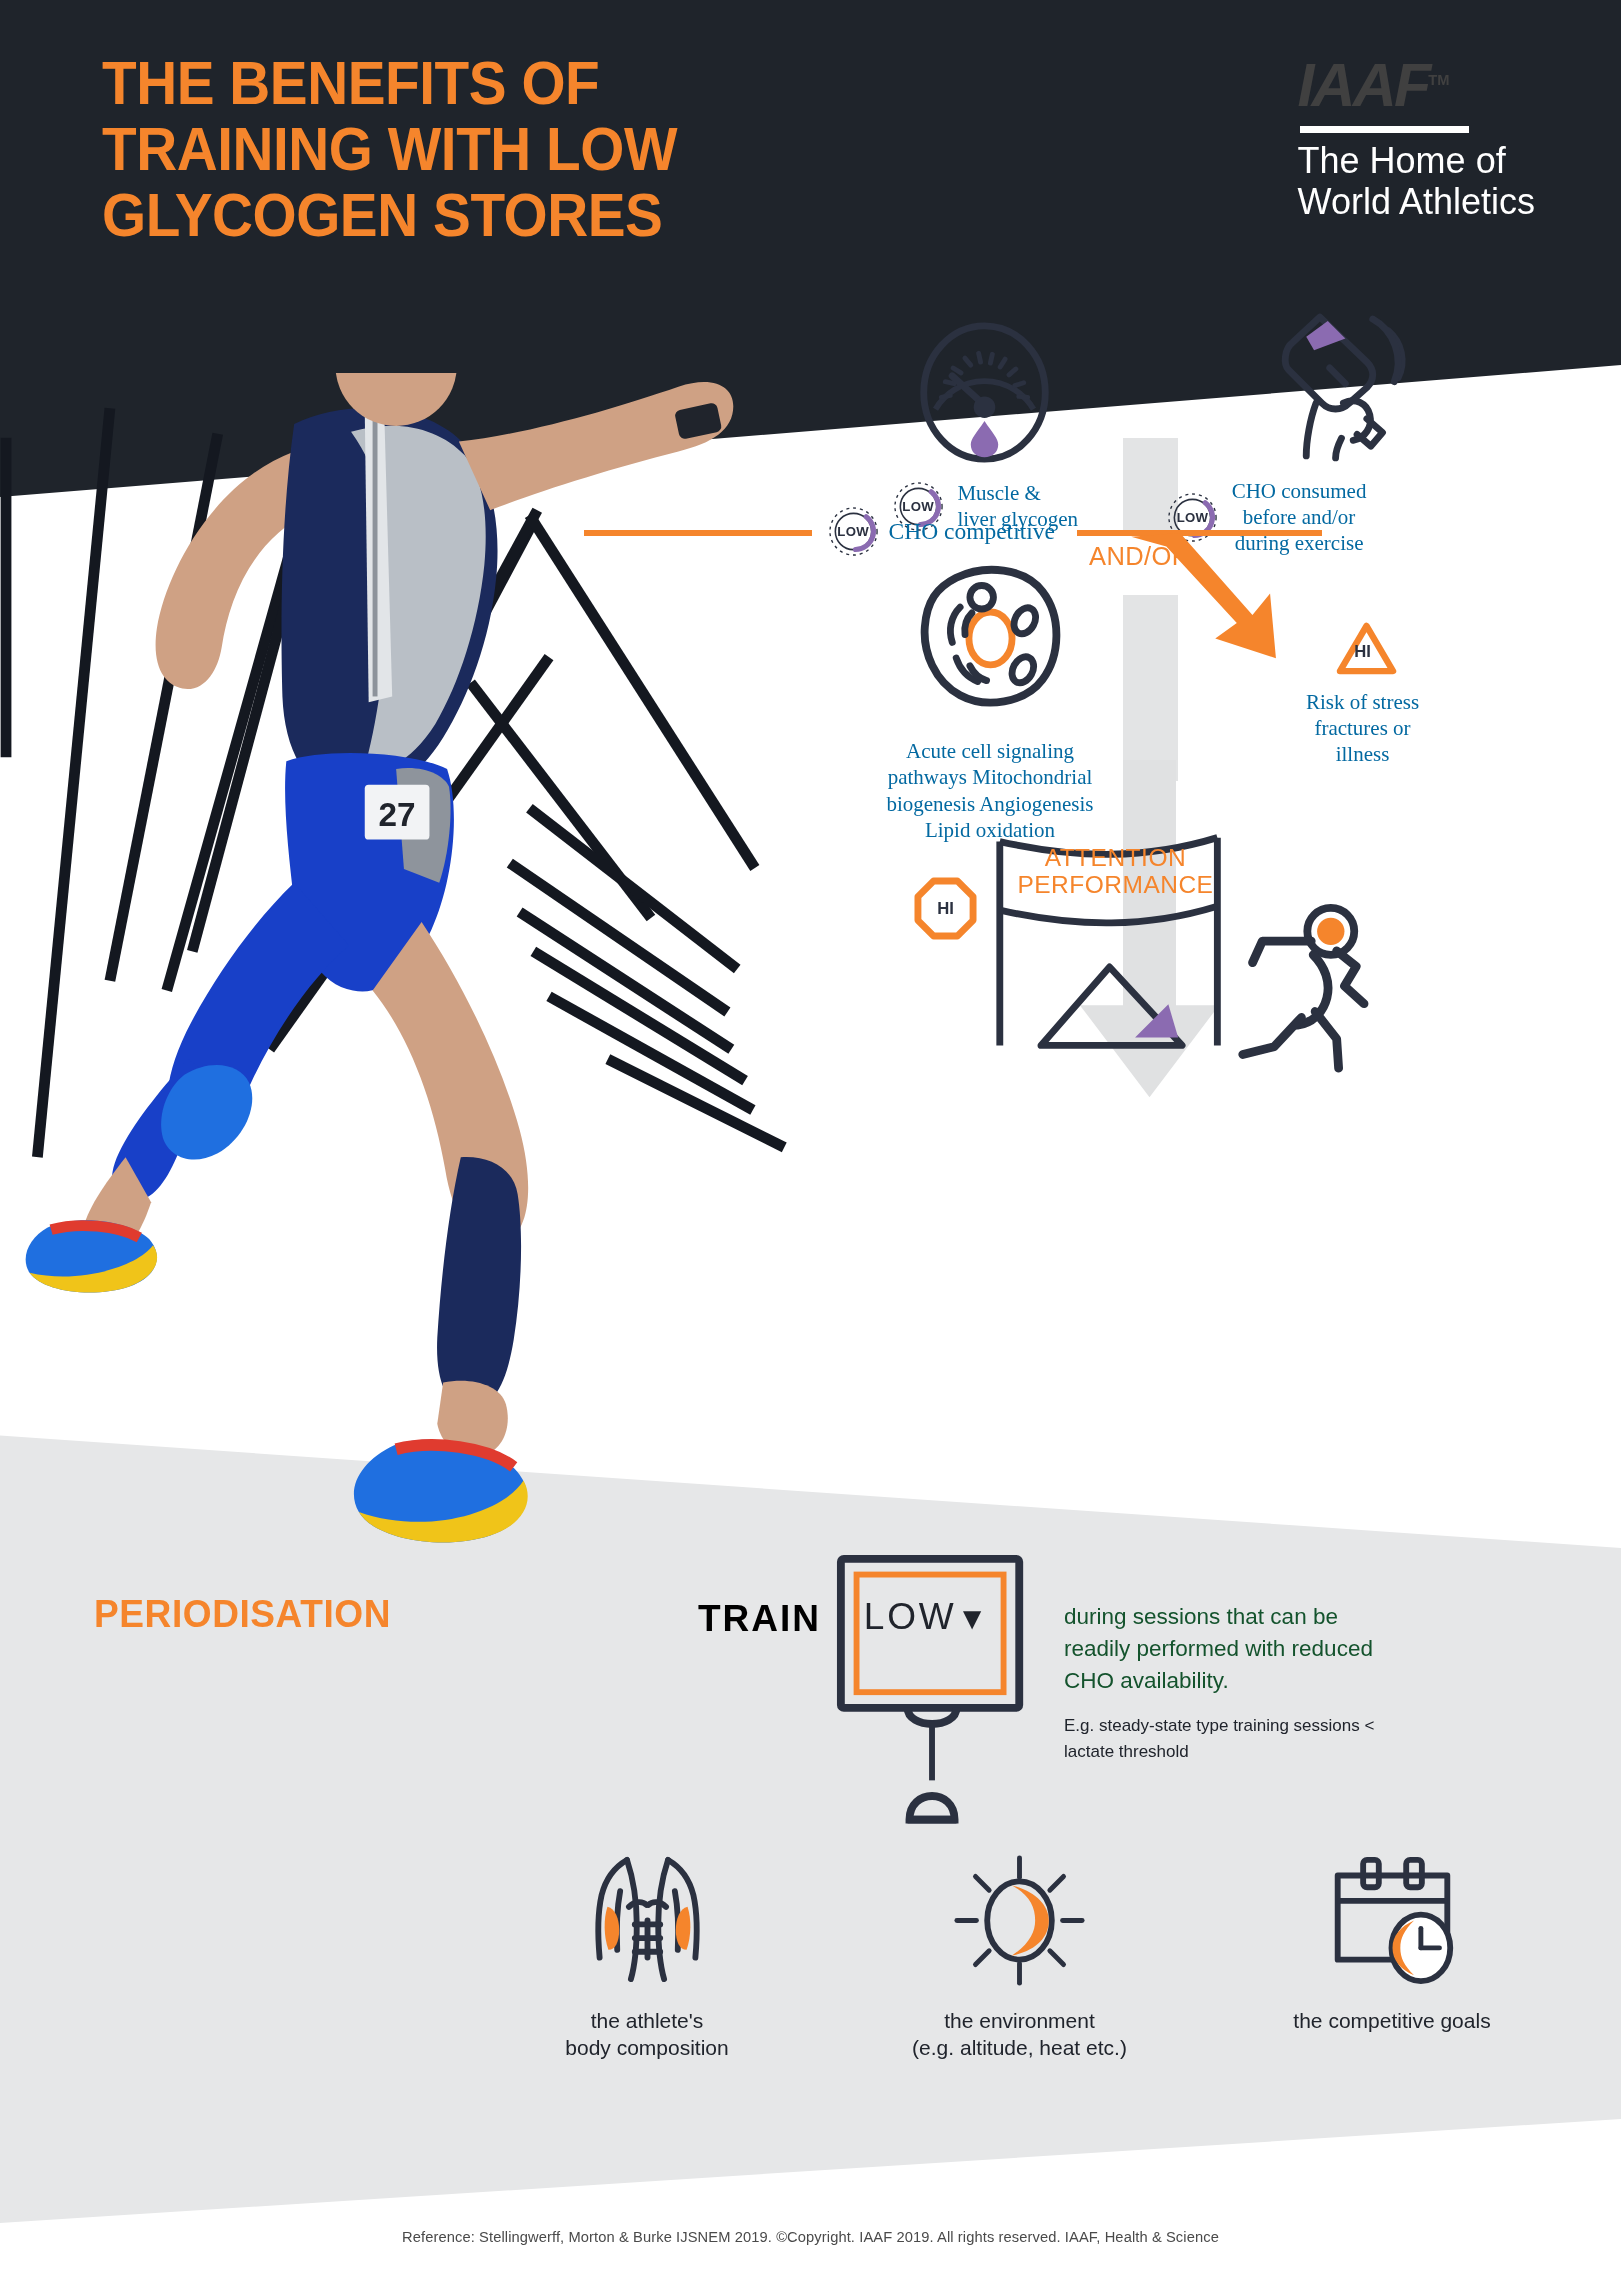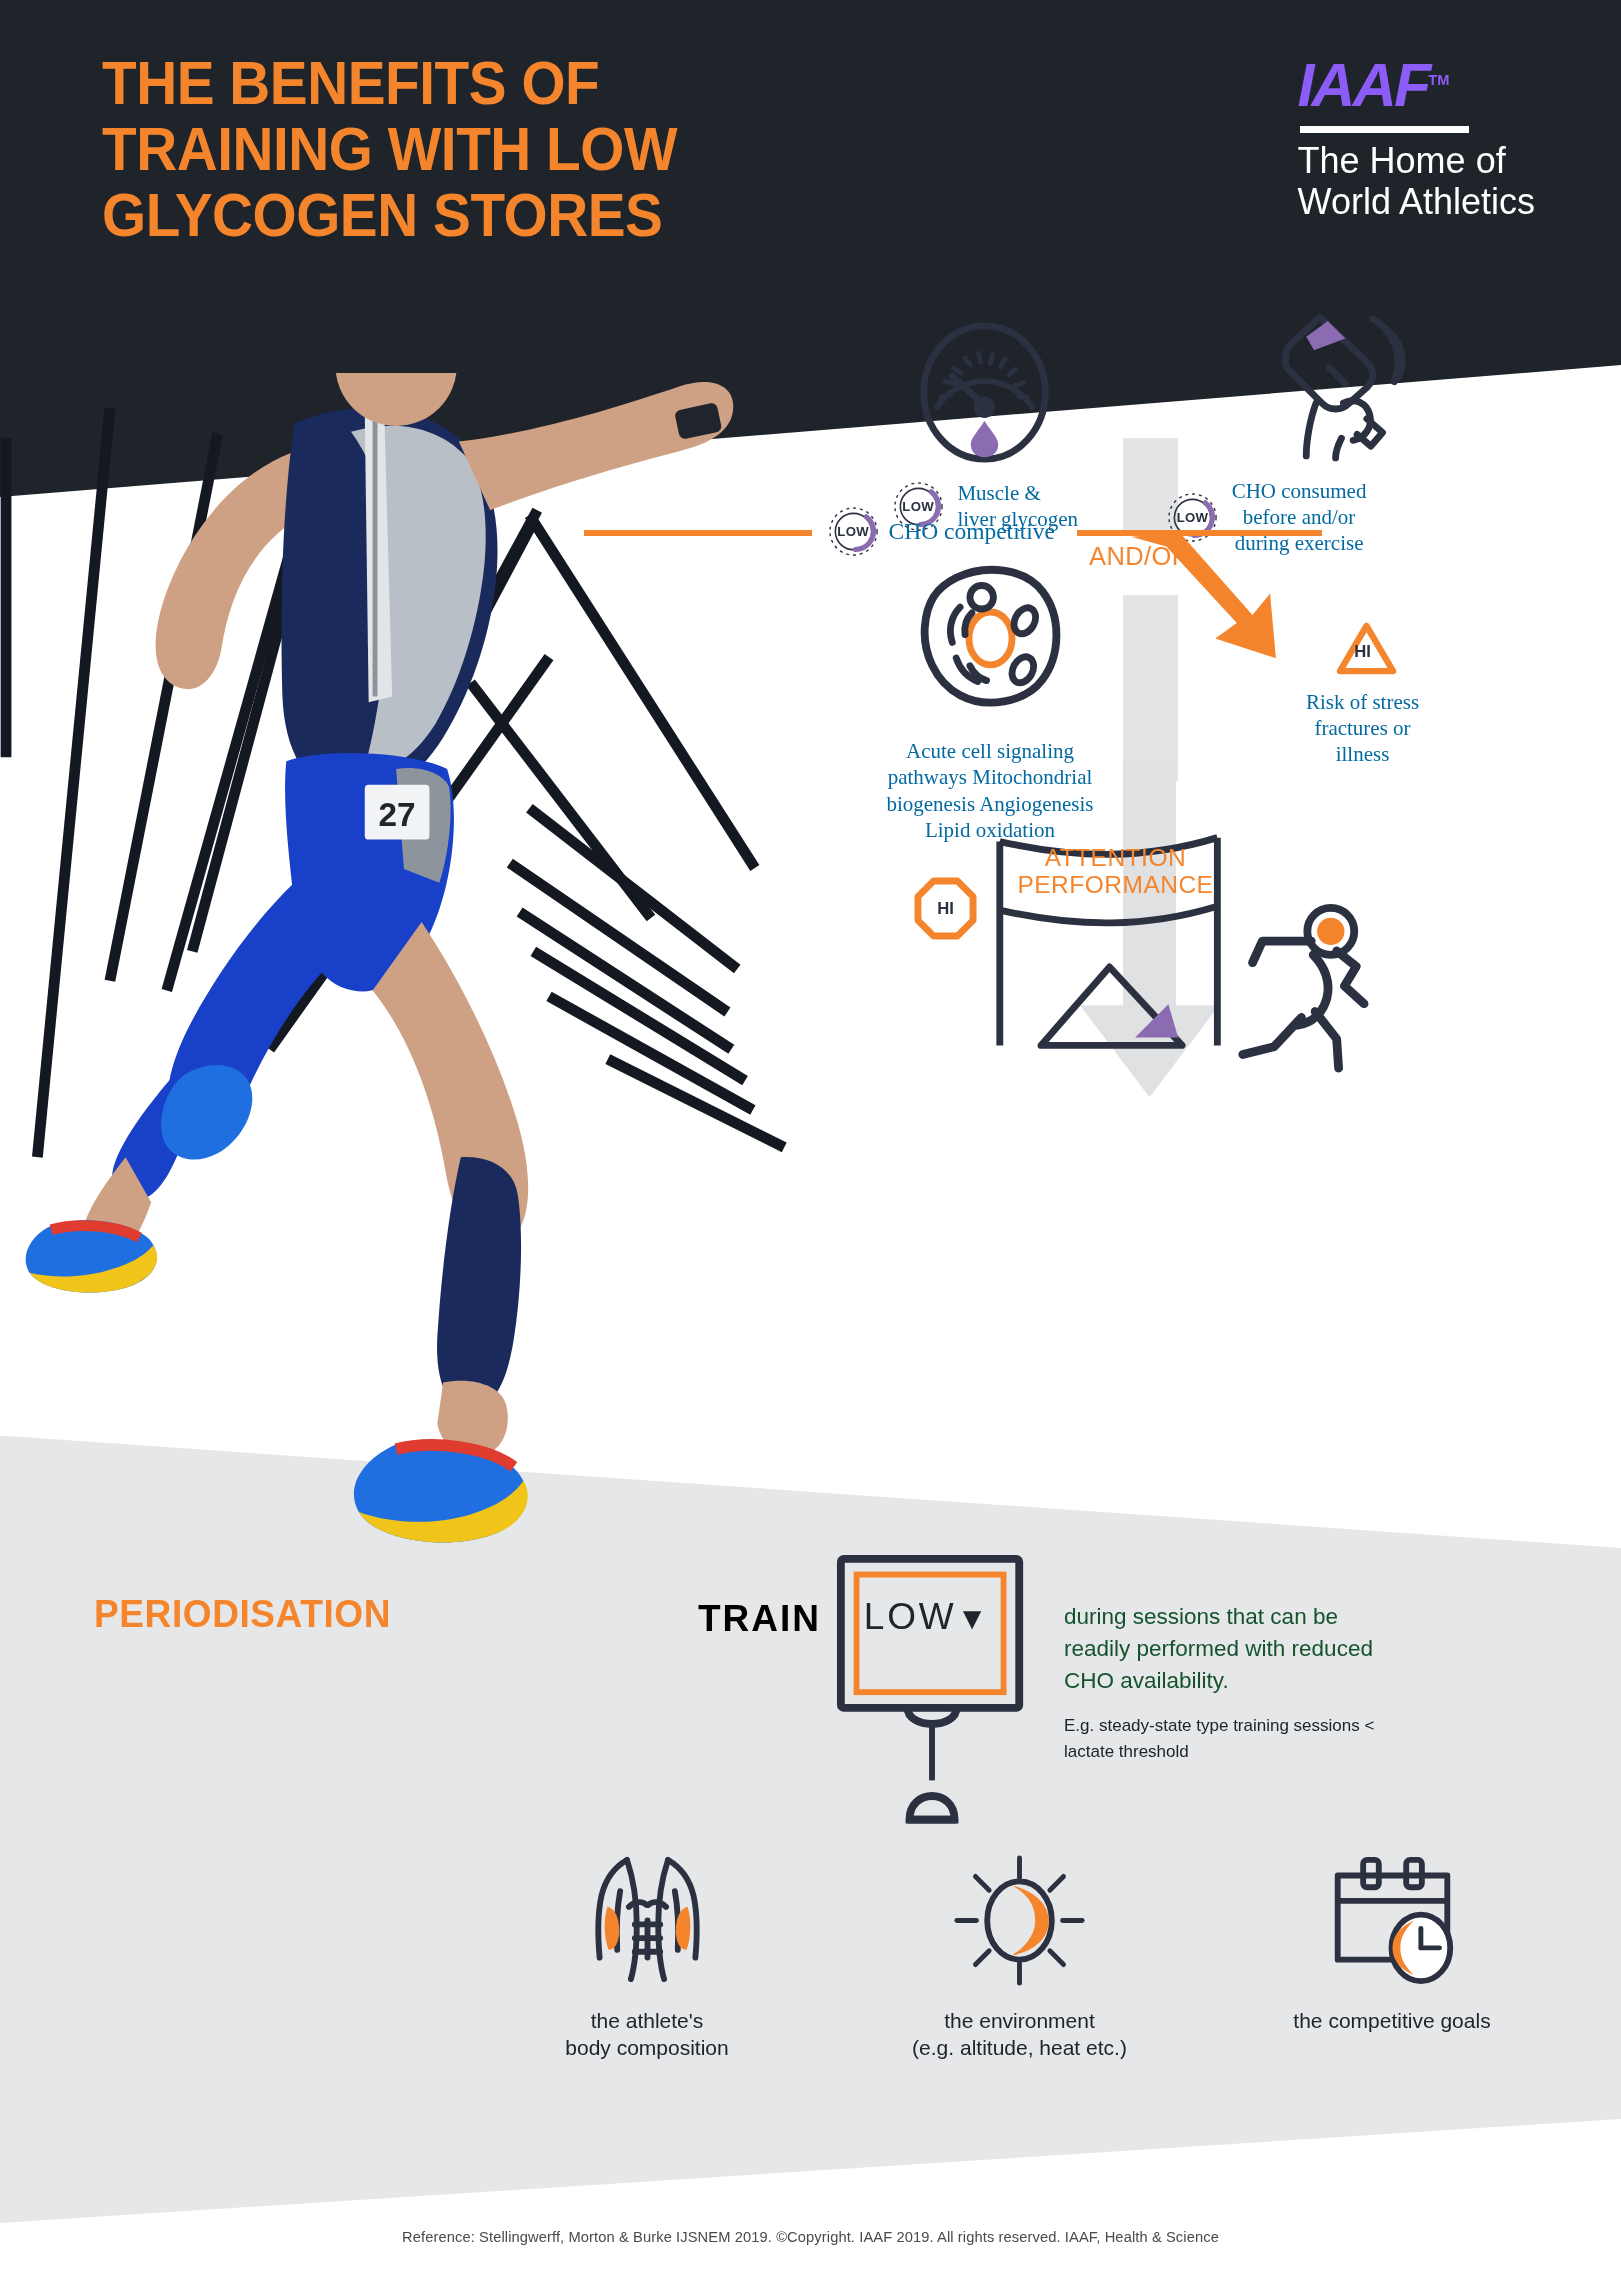--- a/index.html
+++ b/index.html
@@ -27,21 +27,21 @@
   .title{
     position:absolute;left:102px;top:51px;z-index:6;
     color:#f5852c;font-weight:bold;font-size:61px;line-height:1.08;
     letter-spacing:-0.5px;font-stretch:condensed;
     font-family:"Liberation Sans Narrow","Liberation Sans",sans-serif;
     transform:scaleX(0.93);transform-origin:left top;
     white-space:pre-line;
   }
   .logo-block{position:absolute;right:86px;top:55px;z-index:6;text-align:left;}
   .logo-mark{
-    color:#8b5cf6;font-weight:bold;font-style:italic;font-size:61px;
+    color:#404040;font-weight:bold;font-style:italic;font-size:61px;
     letter-spacing:-2.9px;line-height:1;position:relative;display:inline-block;
     font-family:"Liberation Sans",sans-serif;
   }
   .logo-tm{font-size:14.7px;font-style:normal;vertical-align:super;letter-spacing:0;}
   .logo-rule{width:169px;height:6.9px;background:#ffffff;margin:9.8px 0 8.8px 2.9px;}
   .logo-tag{color:#ffffff;font-size:36px;line-height:1.12;font-weight:400;white-space:pre-line;}
 
   
   .photo-zone{position:absolute;left:0px;top:373px;width:804px;height:1235px;z-index:4;text-align:right;}
   .speed-lines{position:absolute;left:0;top:0;width:804px;height:1235px;}

